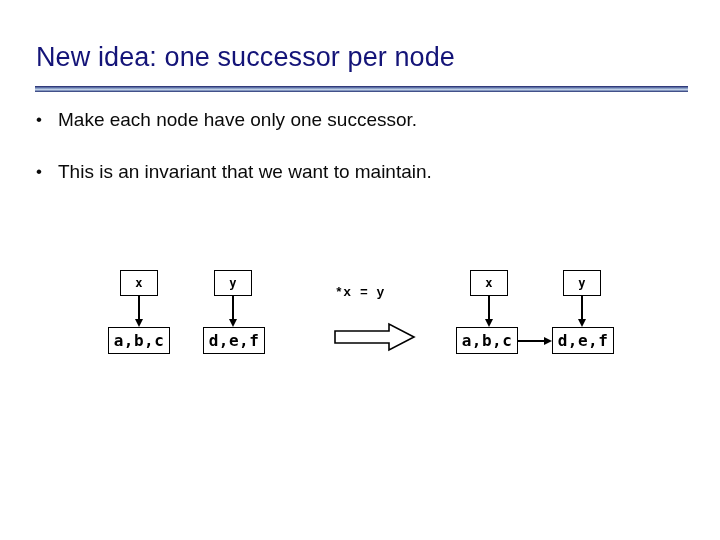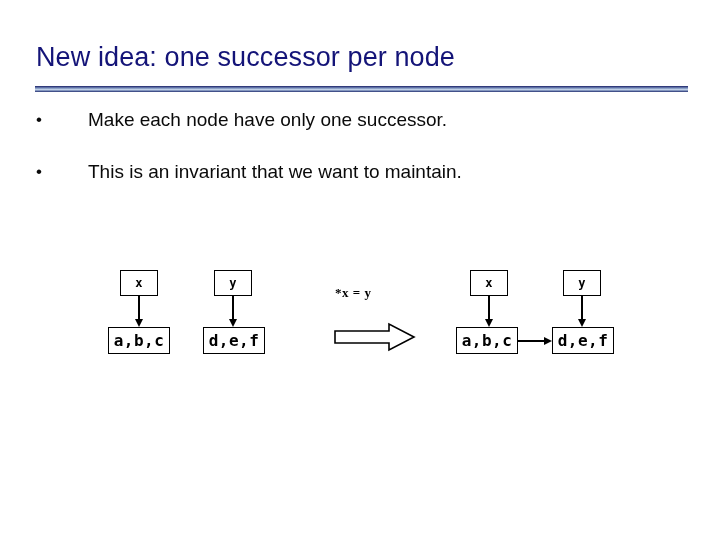--- a/index.html
+++ b/index.html
@@ -66,21 +66,20 @@
   .bullet-mark {
     width: 22px;
     flex: 0 0 22px;
     text-align: left;
     font-size: 17px;
     line-height: 24px;
   }
   .bullet-text {
     flex: 1 1 auto;
     white-space: nowrap;
-    margin-left: 30px;
   }
 
   
   .diagram {
     position: absolute;
     left: 0;
     top: 0;
     width: 720px;
     height: 540px;
     pointer-events: none;
@@ -140,21 +139,21 @@
     transform: translateY(-50%);
     width: 0;
     height: 0;
     border-top: 4.5px solid transparent;
     border-bottom: 4.5px solid transparent;
     border-left: 8px solid #000000;
   }
 
   .op-label {
     position: absolute;
-    font-family: Liberation Serif, serif;
+    font-family: Liberation Mono, monospace;
     font-weight: bold;
     font-size: 13px;
     color: #000000;
     white-space: nowrap;
     letter-spacing: 0.5px;
   }
   .block-arrow {
     position: absolute;
   }
 </style>

